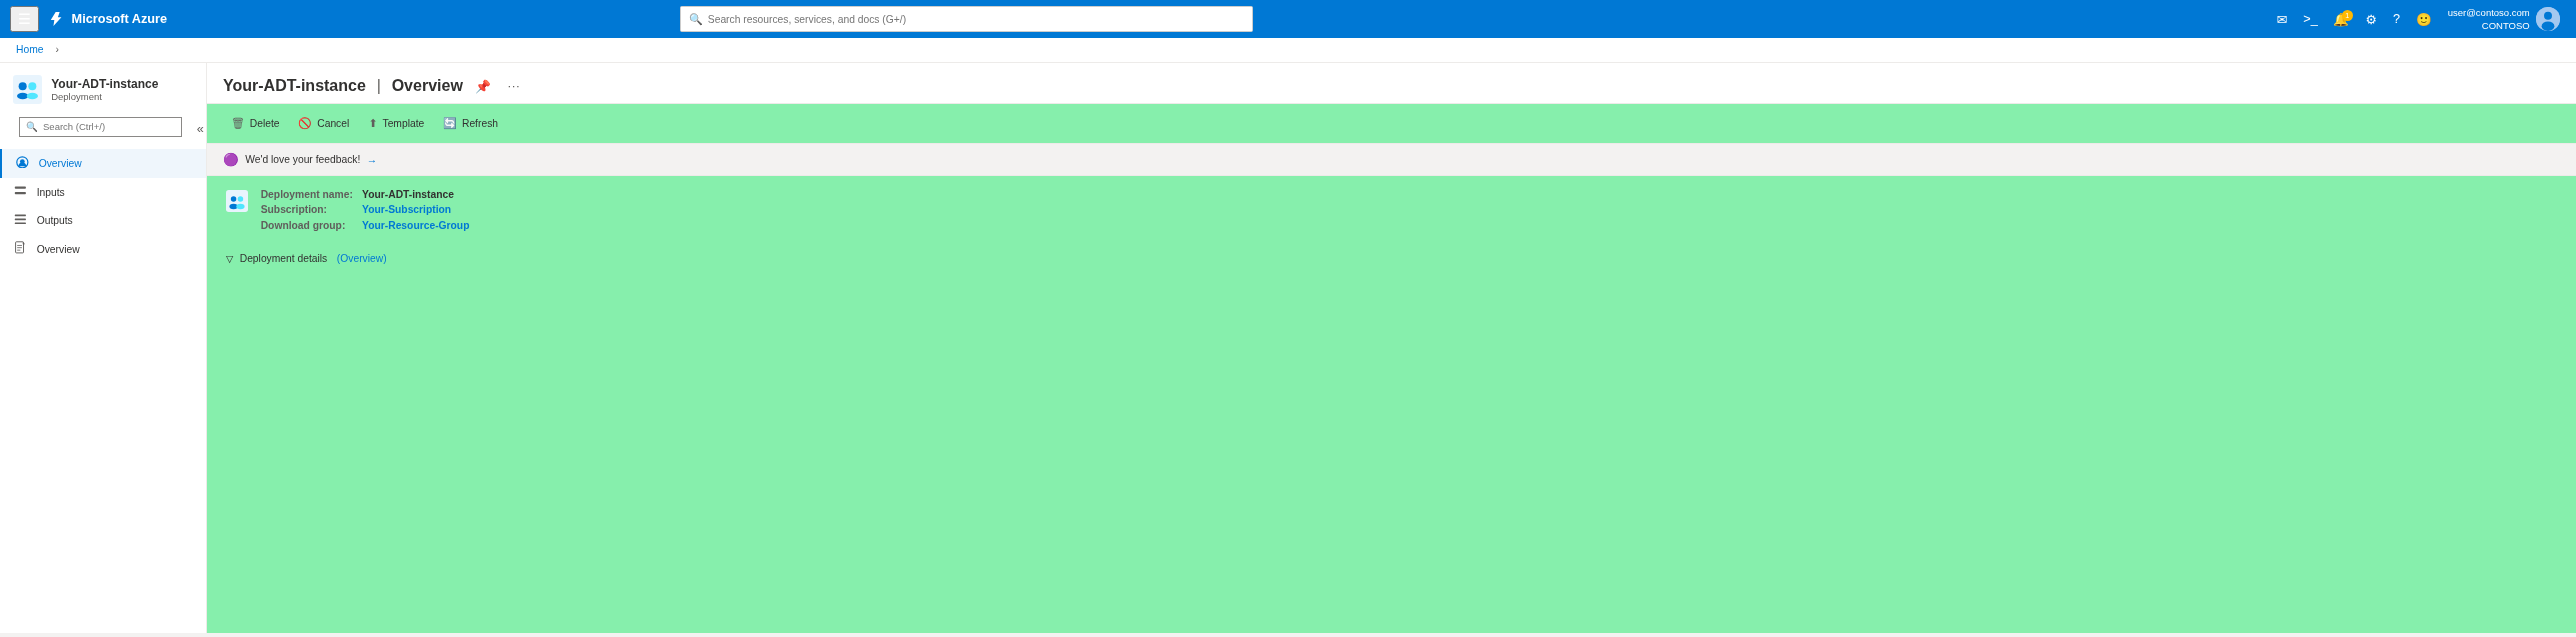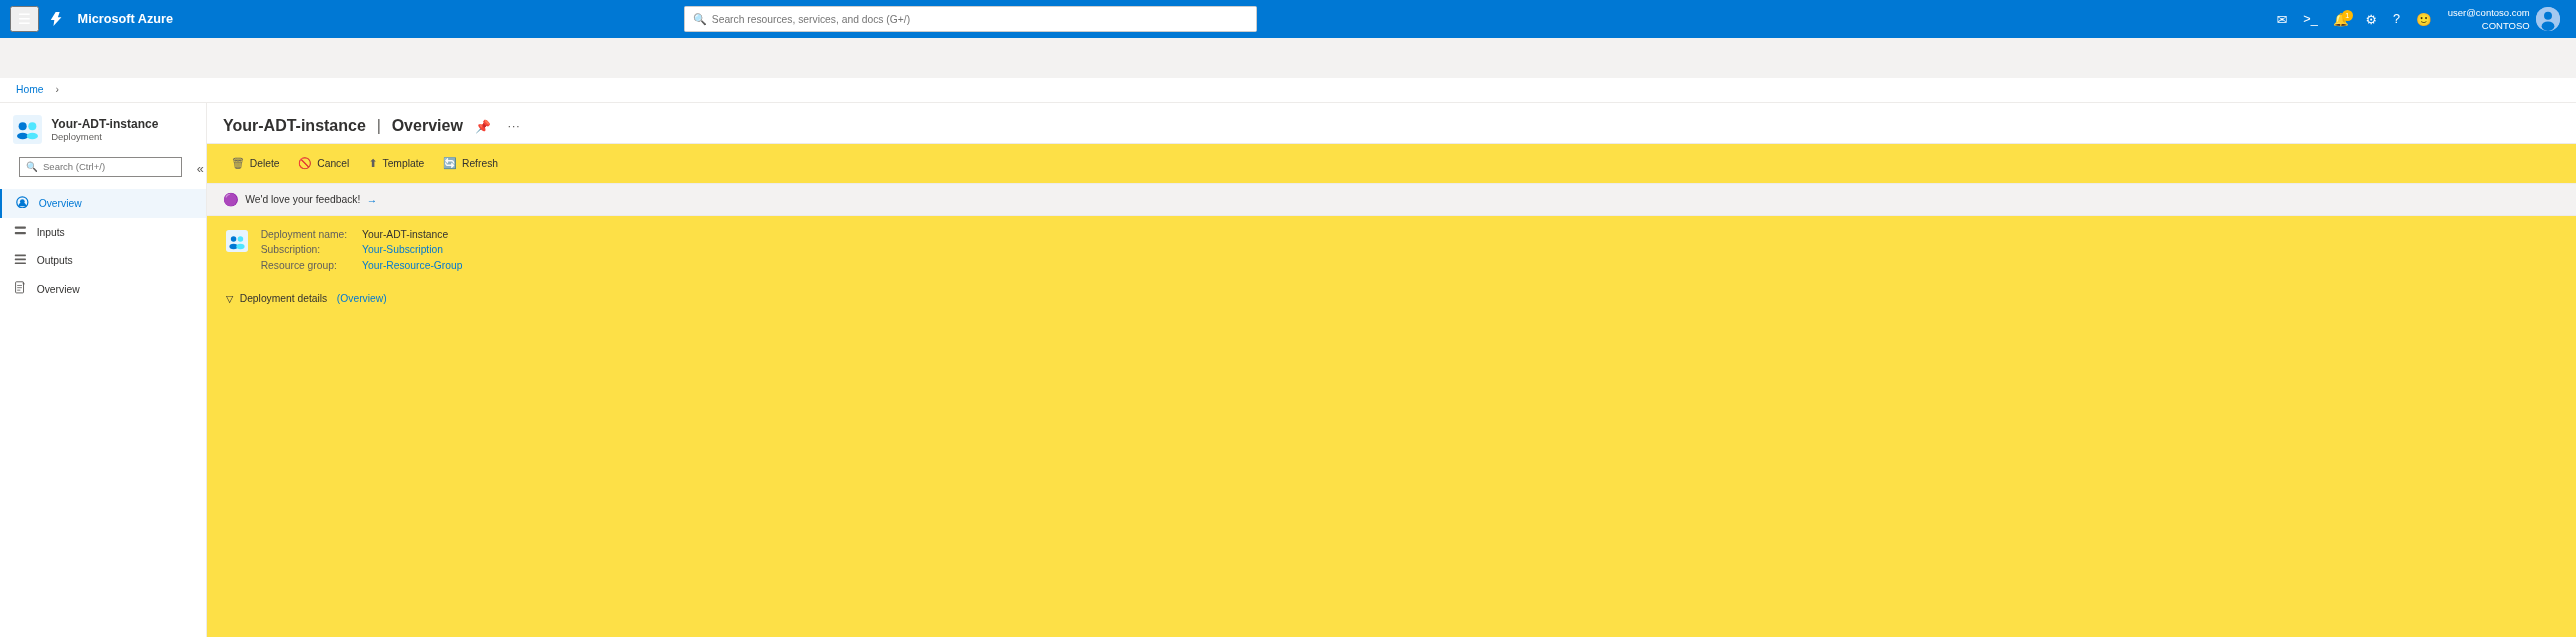--- a/index.html
+++ b/index.html
@@ -16,21 +16,21 @@
     }
     .top-nav-hamburger {
       color: white;
       font-size: 14.3px;
       cursor: pointer;
       padding: 3.2px 6.4px;
     }
     .top-nav-logo {
       display: flex;
       align-items: center;
-      gap: 13px;
+      gap: 7px;
       color: white;
       font-size: 12.7px;
       font-weight: 600;
       white-space: nowrap;
     }
     .top-nav-logo-icon {
       width: 16px;
       height: 16px;
     }
     .top-nav-search {
@@ -108,21 +108,20 @@
 
     
     .breadcrumb {
       background: white;
       padding: 6.4px 16px;
       display: flex;
       align-items: center;
       gap: 12px;
       font-size: 10.3px;
       border-bottom: 0.8px solid #edebe9;
-      margin-top: 40px;
     }
     .breadcrumb a { color: #0078d4; text-decoration: none; }
     .breadcrumb-sep { color: #605e5c; }
 
     
     .main-layout {
       display: flex;
       height: calc(100vh - 38px - 29px);
     }
 
@@ -179,21 +178,21 @@
       cursor: pointer;
       font-size: 10.3px;
       color: #323130;
     }
     .sidebar-nav-item.active { background: #eff6fc; color: #0078d4; border-left: 2.4px solid #0078d4; }
     .sidebar-nav-icon { font-size: 12.7px; width: 16px; text-align: center; }
 
     
     .content {
       flex: 1;
-      background: #fde047;
+      background: #86efac;
       overflow-y: auto;
     }
     .toolbar {
       display: flex;
       align-items: center;
       padding: 8px 16px;
       gap: 3.2px;
       border-bottom: 0.8px solid #edebe9;
     }
     .toolbar-btn {
@@ -242,20 +241,21 @@
       height: 6.4px;
       border-radius: 50%;
       background: #323130;
     }
 
     
     .deployment-info {
       padding: 12.7px 19px;
       display: flex;
       gap: 31px;
+      font-weight: bold;
     }
     .deployment-info-left, .deployment-info-right {
       display: flex;
       flex-direction: column;
       gap: 4.8px;
     }
     .info-row {
       display: flex;
       align-items: center;
       gap: 6.4px;
@@ -469,21 +469,21 @@
         <div class="deployment-info-left">
           <div class="info-row">
             <span class="info-label">Deployment name:</span>
             <span class="info-value">Your-ADT-instance</span>
           </div>
           <div class="info-row">
             <span class="info-label">Subscription:</span>
             <a class="info-link">Your-Subscription</a>
           </div>
           <div class="info-row">
-            <span class="info-label">Resource group:</span>
+            <span class="info-label">Download group:</span>
             <a class="info-link">Your-Resource-Group</a>
           </div>
         </div>
       </div>
 
     </div>
 
     <div class="deployment-details">
       <div class="deployment-details-header">
         <span class="chevron-icon">▽</span>

